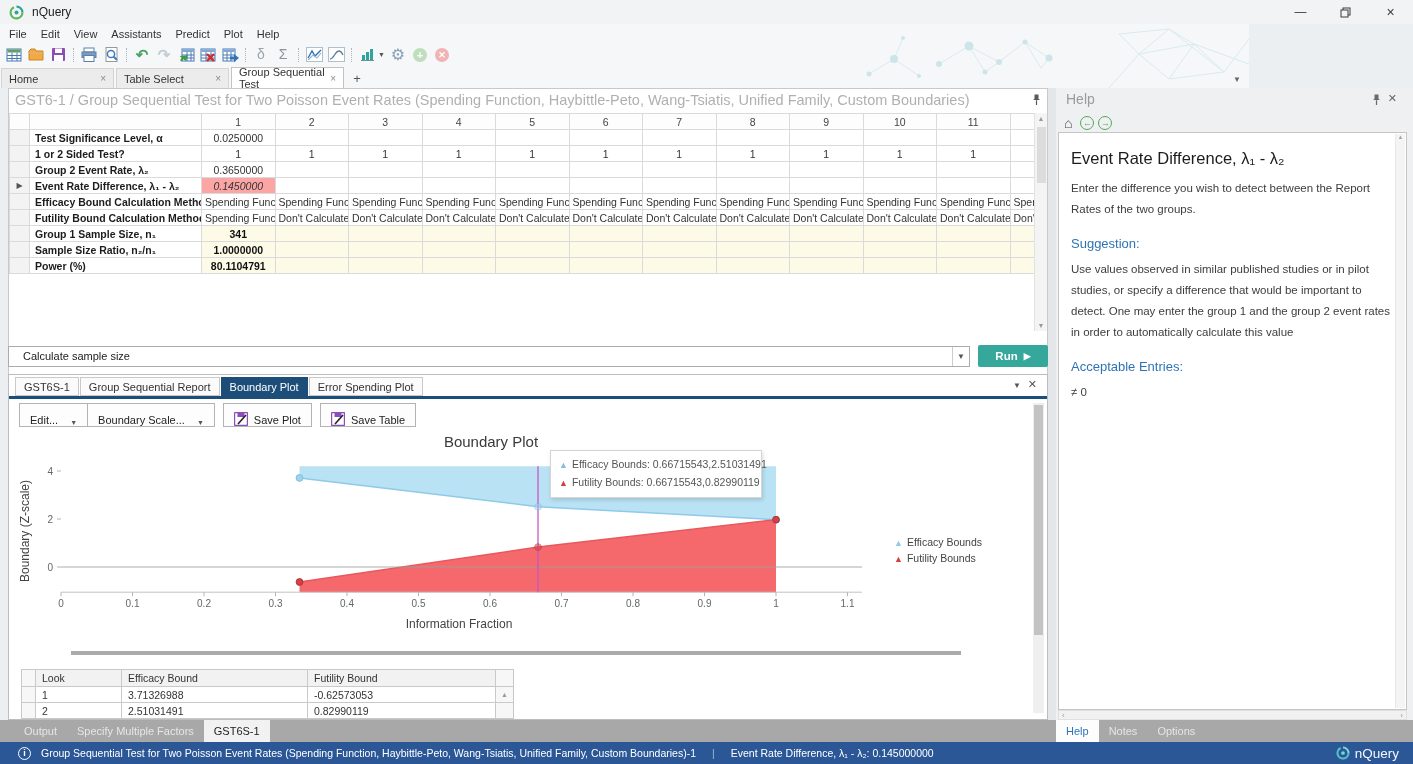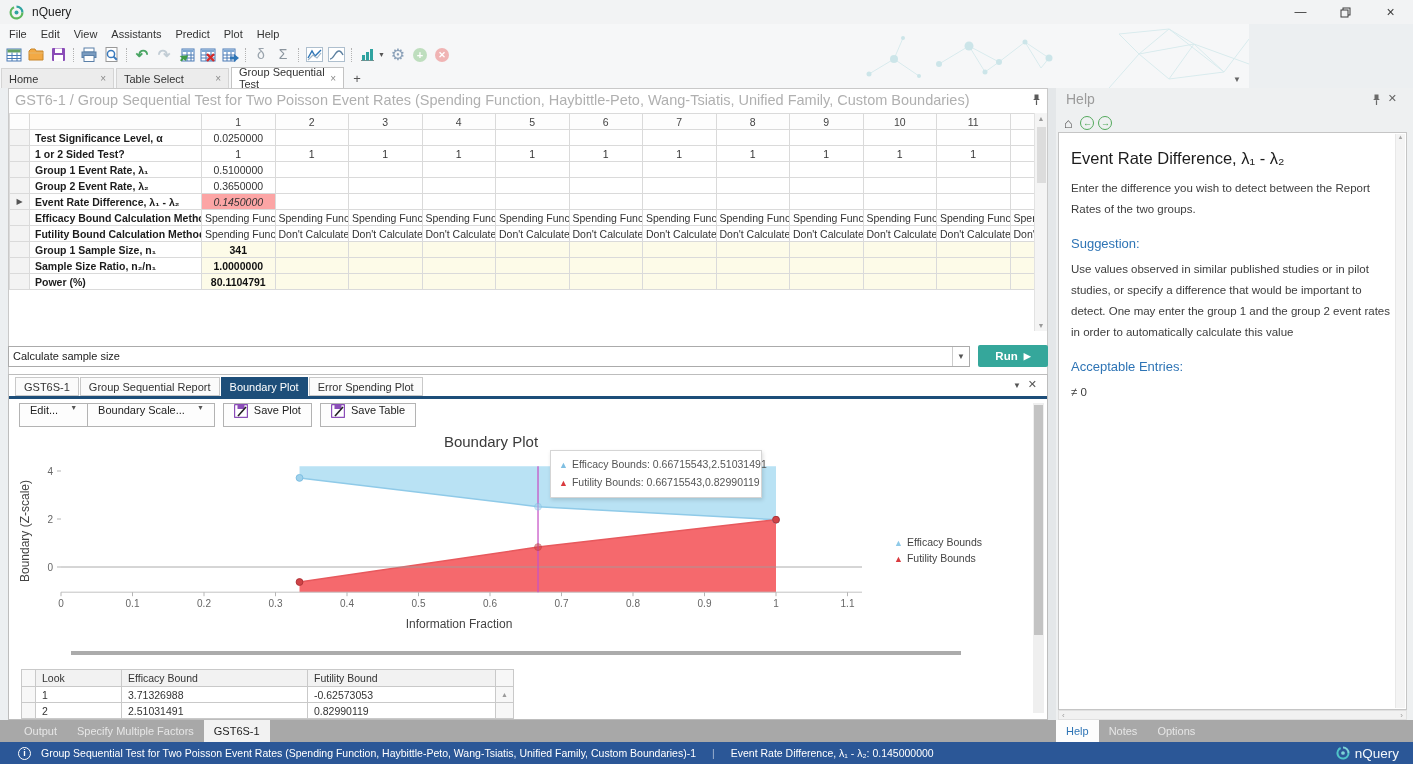--- a/index.html
+++ b/index.html
@@ -53,39 +53,39 @@
   .v-scroll .arr{position:absolute;left:0;width:12px;text-align:center;color:#9a9a9a;font-size:7px;}
   .v-scroll .thumb{position:absolute;left:2px;top:14px;width:9px;height:56px;background:#dcdcdc;}
   .h-scroll{position:absolute;left:0;bottom:0;width:1038px;height:14px;background:#f4f4f4;border-top:1px solid #e2e2e2;}
   .freeze-box{position:absolute;left:0;top:0;width:198px;height:13px;background:#fbfbfb;border-right:1px solid #cfcfcf;}
   .h-scroll .arr{position:absolute;top:0;height:13px;width:14px;text-align:center;line-height:13px;color:#8d8d8d;font-size:9px;}
   .h-scroll .thumb{position:absolute;left:216px;top:2px;width:808px;height:10px;background:#a9a9a9;}
 
   
   #run-bar{position:absolute;left:8px;top:346px;width:1040px;height:21px;}
   #run-select{position:absolute;left:0;top:0;width:962px;height:21px;background:#fff;
-              border:1px solid #ababab;line-height:19px;padding-left:4px;font-size:11px;color:#222;}
+              border:1px solid #ababab;line-height:19px;padding-left:14px;font-size:11px;color:#222;}
   #run-select .sel-caret{position:absolute;right:0;top:0;width:17px;height:19px;border-left:1px solid #ccc;
               display:flex;align-items:center;justify-content:center;font-size:8px;color:#555;}
   #run-btn{position:absolute;left:970px;top:-1px;width:70px;height:22px;background:#35a79b;color:#fff;
            display:flex;align-items:center;justify-content:center;font-size:11.5px;font-weight:bold;border-radius:2px;}
   #run-btn .play{font-size:9px;margin-left:6px;}
 
   
   #output-panel{position:absolute;left:8px;top:374px;width:1040px;height:346px;background:#fff;
                 border:1px solid #bdbdbd;}
   #out-tabs{position:absolute;left:6px;top:2px;height:19px;display:flex;}
   .out-tab{height:19px;line-height:18px;padding:0 8px;background:#fbfbfb;border:1px solid #c9c9c9;
            margin-right:1px;font-size:11px;color:#333;}
   .out-tab.active{background:#1d4e79;border-color:#1d4e79;color:#fff;}
   #out-caret{position:absolute;right:26px;top:6px;font-size:8px;color:#555;}
   #out-close{position:absolute;right:10px;top:3px;font-size:11px;color:#555;}
   #out-underline{position:absolute;left:0;top:21px;width:100%;height:3px;background:#1d4e79;}
   #plot-toolbar{position:absolute;left:10px;top:28px;height:24px;display:flex;}
-  .pt-btn{height:24px;border:1px solid #b3b3b3;background:#fdfdfd;display:flex;align-items:flex-start;
+  .pt-btn{height:24px;border:1px solid #b3b3b3;background:#fdfdfd;display:flex;align-items:flex-end;
           padding:0 10px;font-size:11px;color:#222;margin-right:-1px;}
   .pt-btn.gap{margin-left:9px;}
   .pt-btn .caret{font-size:7px;color:#555;margin-left:12px;}
   .pt-btn .s-icon{margin-right:6px;display:flex;}
   #chart-box{position:absolute;left:7px;top:56px;width:960px;height:208px;}
   #chart-tooltip{position:absolute;left:534px;top:19px;width:212px;background:#fff;border:1px solid #d5d5d5;
                  box-shadow:1px 2px 4px rgba(0,0,0,.14);padding:5px 8px;font-size:10.5px;color:#555;line-height:17px;white-space:nowrap;}
   #chart-tooltip .tri{font-size:9px;margin-right:4px;}
   #chart-legend{position:absolute;left:878px;top:104px;font-size:10.5px;color:#444;line-height:15px;white-space:nowrap;}
   #chart-legend .tri{font-size:9px;margin-right:4px;}
@@ -374,36 +374,20 @@
               <td class="val c2">1</td>
               <td class="val c3">1</td>
               <td class="val c4">1</td>
               <td class="val c5">1</td>
               <td class="val c6">1</td>
               <td class="val c7">1</td>
               <td class="val c8">1</td>
               <td class="val c9">1</td>
               <td class="val c10">1</td>
               <td class="val c11">1</td>
-            </tr>
-            <tr class="input">
-              <td class="gut"></td>
-              <td class="lbl">Group 1 Event Rate, λ₁</td>
-              <td class="val c0">0.5100000</td>
-              <td class="val c1"></td>
-              <td class="val c2"></td>
-              <td class="val c3"></td>
-              <td class="val c4"></td>
-              <td class="val c5"></td>
-              <td class="val c6"></td>
-              <td class="val c7"></td>
-              <td class="val c8"></td>
-              <td class="val c9"></td>
-              <td class="val c10"></td>
-              <td class="val c11"></td>
             </tr>
             <tr class="input">
               <td class="gut"></td>
               <td class="lbl">Group 2 Event Rate, λ₂</td>
               <td class="val c0">0.3650000</td>
               <td class="val c1"></td>
               <td class="val c2"></td>
               <td class="val c3"></td>
               <td class="val c4"></td>
               <td class="val c5"></td>

